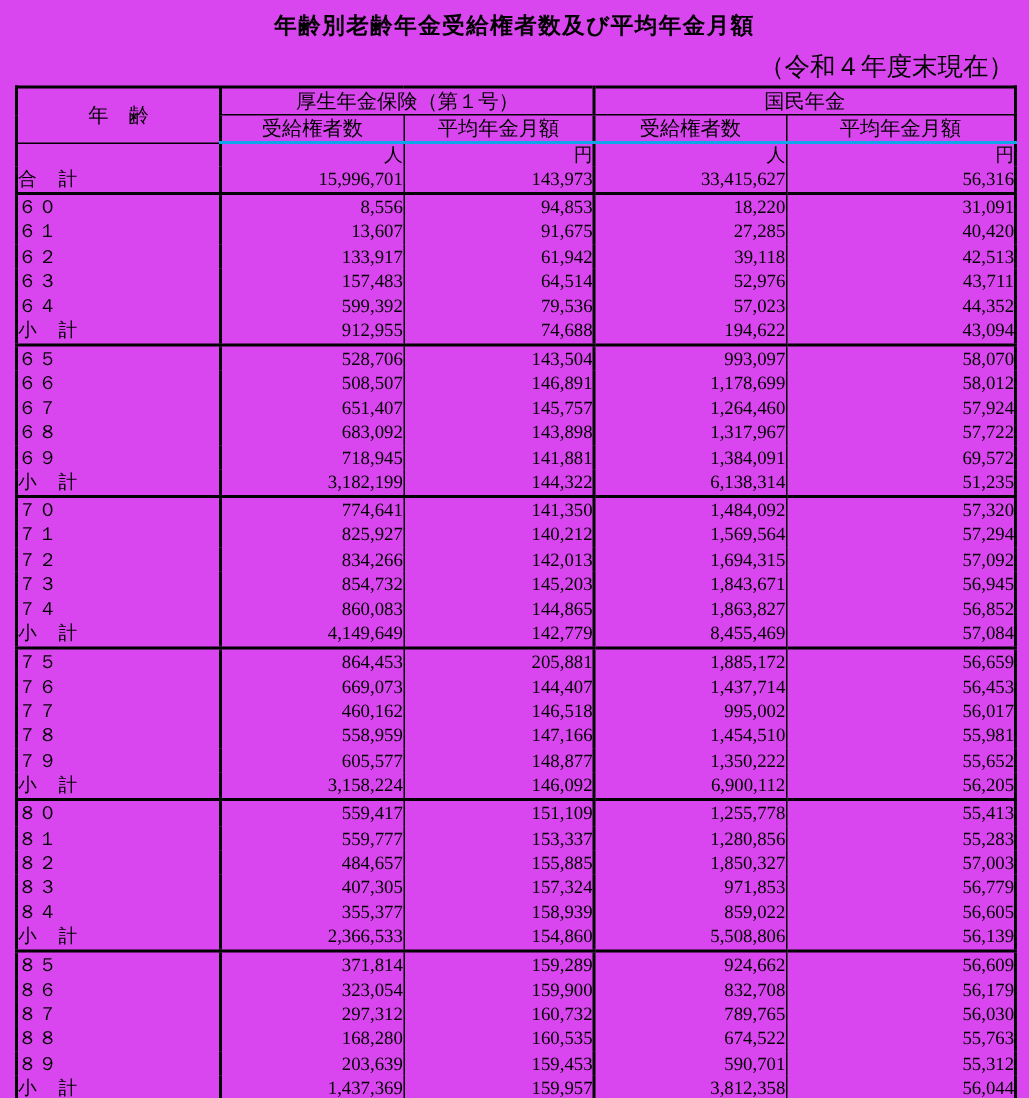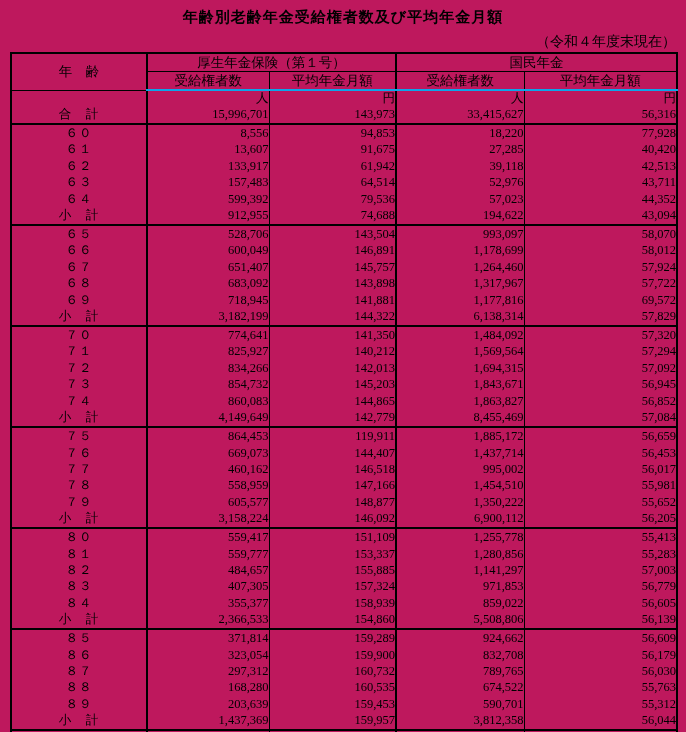--- a/index.html
+++ b/index.html
@@ -7,33 +7,33 @@
     padding: 0;
     background: #ffffff;
     color: #000000;
     font-family: "Liberation Serif", "DejaVu Serif", serif;
   }
   .page {
     width: 686px;
     height: 732px;
     box-sizing: border-box;
     padding: 5px 10px 0 10px;
-    background: #be185d;
+    background: #d946ef;
     overflow: hidden;
   }
   .title {
     font-family: "Liberation Sans", "DejaVu Sans", sans-serif;
     font-weight: bold;
     font-size: 15px;
     letter-spacing: 1px;
     text-align: center;
     margin: 3px 0 6px 0;
   }
   .note {
-    font-size: 14px;
+    font-size: 17px;
     text-align: right;
     width: 666px;
     margin: 3px 0 1px 0;
   }
   table.pension {
     width: 666px;
     border-collapse: collapse;
     table-layout: fixed;
     border: 2px solid #000;
   }
@@ -56,21 +56,21 @@
   }
   thead tr.h1 th { border-bottom: 1px solid #000; }
   thead tr.h2 th { border-bottom: 2px solid #0ea5e9; }
   thead th.age-head { border-bottom: 2px solid #000; }
 
   tbody td {
     font-size: 12.5px;
     height: 16.4px;
     line-height: 16.4px;
   }
-  td.age-cell { text-align: center; letter-spacing: 1px; }
+  td.age-cell { letter-spacing: 1px; }
   td.num-cell { text-align: right; padding-right: 9px; }
   tr.units-row td { height: 15px; line-height: 15px; }
   tr.row-total td, tr.row-subtotal td { border-bottom: 2px solid #000; height: 17px; line-height: 17px; }
   tr.row-age90 td { height: 18px; line-height: 18px; }
 </style>
 </head>
 <body>
 
 <div class="page">
   <div class="title">年齢別老齢年金受給権者数及び平均年金月額</div>
@@ -110,21 +110,21 @@
           <td class="num-cell maj">15,996,701</td>
           <td class="num-cell ">143,973</td>
           <td class="num-cell maj">33,415,627</td>
           <td class="num-cell ">56,316</td>
         </tr>
         <tr class="row-age">
           <td class="age-cell">６０</td>
           <td class="num-cell maj">8,556</td>
           <td class="num-cell ">94,853</td>
           <td class="num-cell maj">18,220</td>
-          <td class="num-cell ">77,928</td>
+          <td class="num-cell ">31,091</td>
         </tr>
         <tr class="row-age">
           <td class="age-cell">６１</td>
           <td class="num-cell maj">13,607</td>
           <td class="num-cell ">91,675</td>
           <td class="num-cell maj">27,285</td>
           <td class="num-cell ">40,420</td>
         </tr>
         <tr class="row-age">
           <td class="age-cell">６２</td>
@@ -156,21 +156,21 @@
         </tr>
         <tr class="row-age">
           <td class="age-cell">６５</td>
           <td class="num-cell maj">528,706</td>
           <td class="num-cell ">143,504</td>
           <td class="num-cell maj">993,097</td>
           <td class="num-cell ">58,070</td>
         </tr>
         <tr class="row-age">
           <td class="age-cell">６６</td>
-          <td class="num-cell maj">600,049</td>
+          <td class="num-cell maj">508,507</td>
           <td class="num-cell ">146,891</td>
           <td class="num-cell maj">1,178,699</td>
           <td class="num-cell ">58,012</td>
         </tr>
         <tr class="row-age">
           <td class="age-cell">６７</td>
           <td class="num-cell maj">651,407</td>
           <td class="num-cell ">145,757</td>
           <td class="num-cell maj">1,264,460</td>
           <td class="num-cell ">57,924</td>
@@ -179,29 +179,29 @@
           <td class="age-cell">６８</td>
           <td class="num-cell maj">683,092</td>
           <td class="num-cell ">143,898</td>
           <td class="num-cell maj">1,317,967</td>
           <td class="num-cell ">57,722</td>
         </tr>
         <tr class="row-age">
           <td class="age-cell">６９</td>
           <td class="num-cell maj">718,945</td>
           <td class="num-cell ">141,881</td>
-          <td class="num-cell maj">1,177,816</td>
+          <td class="num-cell maj">1,384,091</td>
           <td class="num-cell ">69,572</td>
         </tr>
         <tr class="row-subtotal">
           <td class="age-cell">小　計</td>
           <td class="num-cell maj">3,182,199</td>
           <td class="num-cell ">144,322</td>
           <td class="num-cell maj">6,138,314</td>
-          <td class="num-cell ">57,829</td>
+          <td class="num-cell ">51,235</td>
         </tr>
         <tr class="row-age">
           <td class="age-cell">７０</td>
           <td class="num-cell maj">774,641</td>
           <td class="num-cell ">141,350</td>
           <td class="num-cell maj">1,484,092</td>
           <td class="num-cell ">57,320</td>
         </tr>
         <tr class="row-age">
           <td class="age-cell">７１</td>
@@ -234,21 +234,21 @@
         <tr class="row-subtotal">
           <td class="age-cell">小　計</td>
           <td class="num-cell maj">4,149,649</td>
           <td class="num-cell ">142,779</td>
           <td class="num-cell maj">8,455,469</td>
           <td class="num-cell ">57,084</td>
         </tr>
         <tr class="row-age">
           <td class="age-cell">７５</td>
           <td class="num-cell maj">864,453</td>
-          <td class="num-cell ">119,911</td>
+          <td class="num-cell ">205,881</td>
           <td class="num-cell maj">1,885,172</td>
           <td class="num-cell ">56,659</td>
         </tr>
         <tr class="row-age">
           <td class="age-cell">７６</td>
           <td class="num-cell maj">669,073</td>
           <td class="num-cell ">144,407</td>
           <td class="num-cell maj">1,437,714</td>
           <td class="num-cell ">56,453</td>
         </tr>
@@ -291,21 +291,21 @@
           <td class="age-cell">８１</td>
           <td class="num-cell maj">559,777</td>
           <td class="num-cell ">153,337</td>
           <td class="num-cell maj">1,280,856</td>
           <td class="num-cell ">55,283</td>
         </tr>
         <tr class="row-age">
           <td class="age-cell">８２</td>
           <td class="num-cell maj">484,657</td>
           <td class="num-cell ">155,885</td>
-          <td class="num-cell maj">1,141,297</td>
+          <td class="num-cell maj">1,850,327</td>
           <td class="num-cell ">57,003</td>
         </tr>
         <tr class="row-age">
           <td class="age-cell">８３</td>
           <td class="num-cell maj">407,305</td>
           <td class="num-cell ">157,324</td>
           <td class="num-cell maj">971,853</td>
           <td class="num-cell ">56,779</td>
         </tr>
         <tr class="row-age">

